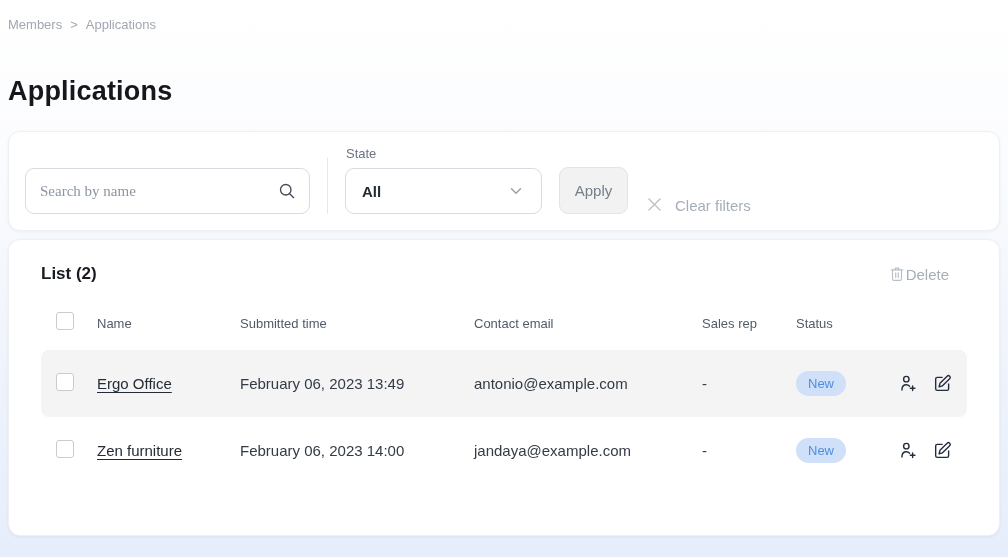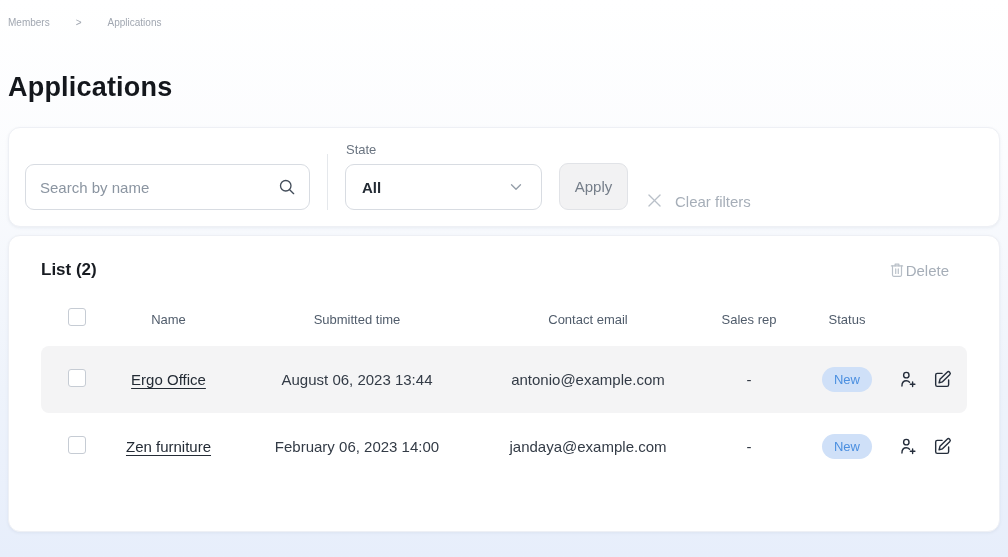--- a/index.html
+++ b/index.html
@@ -6,55 +6,55 @@
   html,body { width:1008px; height:557px; }
   body {
     font-family:"Liberation Sans","DejaVu Sans",sans-serif;
     background:linear-gradient(180deg,#ffffff 0%,#fbfcfe 28%,#eef3fb 70%,#e7eefb 100%);
     overflow:hidden;
     color:#333b46;
   }
   .page { width:1008px; height:557px; position:relative; }
 
   
-  .breadcrumb { padding:17px 0 0 8px; font-size:10px; color:#a1a7b1; display:flex; gap:26px; }
+  .breadcrumb { padding:17px 0 0 8px; font-size:13px; color:#a1a7b1; display:flex; gap:8px; }
   .bc-item { color:#a1a7b1; cursor:pointer; }
   .bc-sep { color:#a1a7b1; }
 
   
   .page-title { margin:44px 0 0 8px; font-size:27px; font-weight:700; color:#14171c; letter-spacing:.2px; }
 
   
   .card { background:#fff; border-radius:12px; border:1px solid #eef0f5;
           box-shadow:0 1px 3px rgba(110,125,150,.10); margin-left:8px; width:992px; }
 
   
   .filter-card { margin-top:24px; height:100px; display:flex; align-items:flex-end; padding:16px; gap:0; }
   .search-wrap { position:relative; width:285px; height:46px; }
   .search-input { width:100%; height:100%; border:1px solid #d8dce2; border-radius:9px;
                   padding:0 42px 0 14px; font-size:15px; color:#232a33; outline:none;
-                  font-family:Liberation Sans, sans-serif; background:#fff; }
+                  font-family:Liberation Serif, serif; background:#fff; }
   .search-input::placeholder { color:#8b95a1; }
   .search-icon { position:absolute; right:13px; top:13px; width:20px; height:20px; }
   .v-divider { width:1px; height:56px; background:#e5e8ec; margin:0 17px; align-self:flex-end; }
   .state-group { display:flex; flex-direction:column; }
   .state-label { font-size:13px; color:#6a7480; margin:0 0 7px 1px; }
   .select-box { width:197px; height:46px; border:1px solid #d8dce2; border-radius:9px;
                 display:flex; align-items:center; justify-content:space-between;
                 padding:0 16px; cursor:pointer; background:#fff;text-align:center; }
   .select-value { font-size:15px; font-weight:700; color:#232a33; }
   .chevron-icon { width:18px; height:18px; }
   .apply-btn { margin-left:17px; width:69px; height:47px; background:#f2f2f3; border:1px solid #e1e3e7;
                border-radius:9px; font-size:15px; color:#757e89; cursor:pointer; font-family:inherit; }
   .clear-filters { display:flex; align-items:flex-end; gap:11px; margin-left:17px; height:47px;
                    color:#a6aeb8; font-size:15px; cursor:pointer; }
   .x-icon { width:19px; height:19px; }
 
   
-  .list-card { margin-top:8px; height:297px; padding:24px 32px;text-align:center; }
+  .list-card { margin-top:8px; height:297px; padding:24px 32px; }
   .list-header { display:flex; justify-content:space-between; align-items:center; }
   .list-title { font-size:17px; font-weight:700; color:#181c22; }
   .delete-btn { display:flex; align-items:center; color:#a6aeb8; font-size:15px;
                 cursor:pointer; padding-right:18px; }
   .trash-icon { width:18px; height:18px; }
 
   
   .table { margin-top:28px; }
   .trow { display:grid; grid-template-columns:56px 143px 234px 228px 94px 102px 1fr; align-items:center; }
   .thead { height:22px; margin-bottom:16px; }
@@ -149,21 +149,21 @@
           <div class="th">Contact email</div>
           <div class="th">Sales rep</div>
           <div class="th">Status</div>
         </div>
       <div>
           <div class="trow body-row shaded">
     <div class="checkbox-cell">
       <span class="checkbox"></span>
     </div>
     <div><a class="row-link">Ergo Office</a></div>
-    <div>August 06, 2023 13:44</div>
+    <div>February 06, 2023 13:49</div>
     <div>antonio@example.com</div>
     <div>-</div>
     <div><span class="badge">New</span></div>
     <div class="actions">
       <span class="action-icon">
         <svg viewBox="0 0 24 24" fill="none" stroke="#242d3b" stroke-width="1.6" stroke-linecap="round" stroke-linejoin="round">
           <circle cx="9.5" cy="7" r="3.1"></circle>
           <path d="M4.5 19.5c0-3.8 2.3-6 5-6 1.5 0 2.8.6 3.7 1.6"></path>
           <path d="M16.7 14.8v5.2"></path>
                   <path d="M14.1 17.4h5.2"></path>

